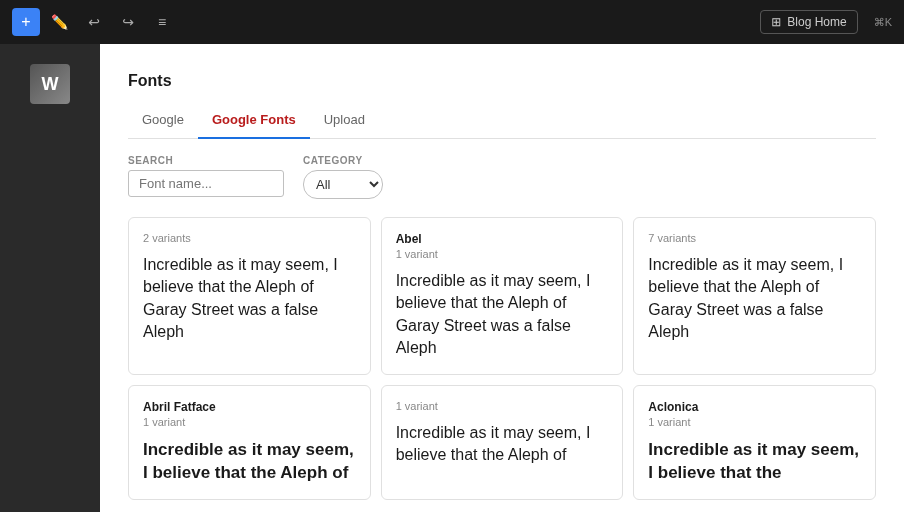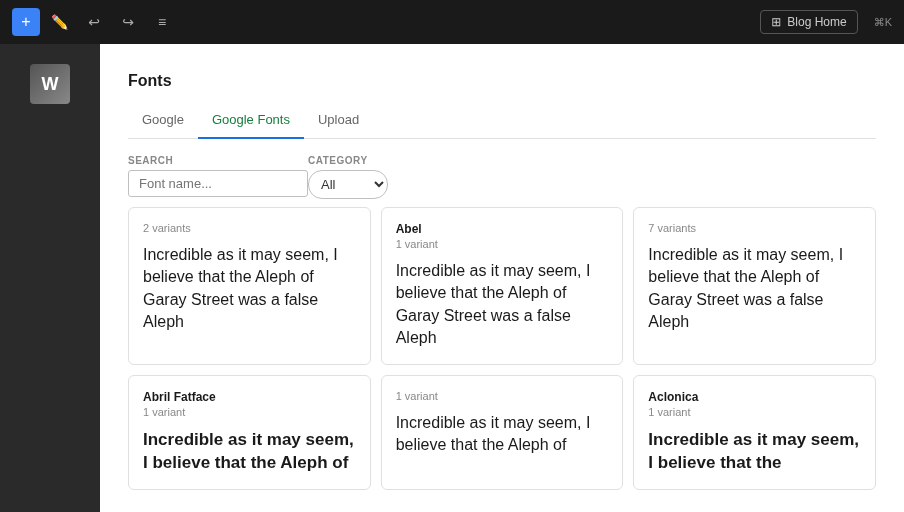--- a/index.html
+++ b/index.html
@@ -94,51 +94,51 @@
     }
     .tab {
       padding: 8px 14px 10px;
       font-size: 13px;
       color: #666;
       cursor: pointer;
       border-bottom: 2px solid transparent;
       margin-bottom: -1px;
     }
     .tab.active {
-      color: #15803d;
+      color: #b91c1c;
       border-bottom-color: #1a6fe0;
-      font-weight: 400;
+      font-weight: 700;
     }
 
     .description {
       font-size: 12px;
       color: #555;
       margin-bottom: 14px;
     }
 
     .filters {
       display: flex;
-      gap: 0;
-      margin-bottom: 8px;
+      gap: 19px;
+      margin-bottom: 18px;
     }
     .filter-group { display: flex; flex-direction: column; gap: 4px; }
     .filter-label {
       font-size: 10px;
       font-weight: 600;
       color: #888;
       letter-spacing: 0.5px;
       text-transform: uppercase;
     }
     .search-input {
       border: 1px solid #c0c0c0;
       border-radius: 3px;
       padding: 5px 10px;
       font-size: 13px;
       color: #0c4a6e;
-      width: 180px;
+      width: 156px;
       outline: none;
     }
     .category-select {
       border: 1px solid #c0c0c0;
       border-radius: 14px;
       padding: 5px 8px;
       font-size: 13px;
       color: #333;
       background: white;
       width: 80px;

